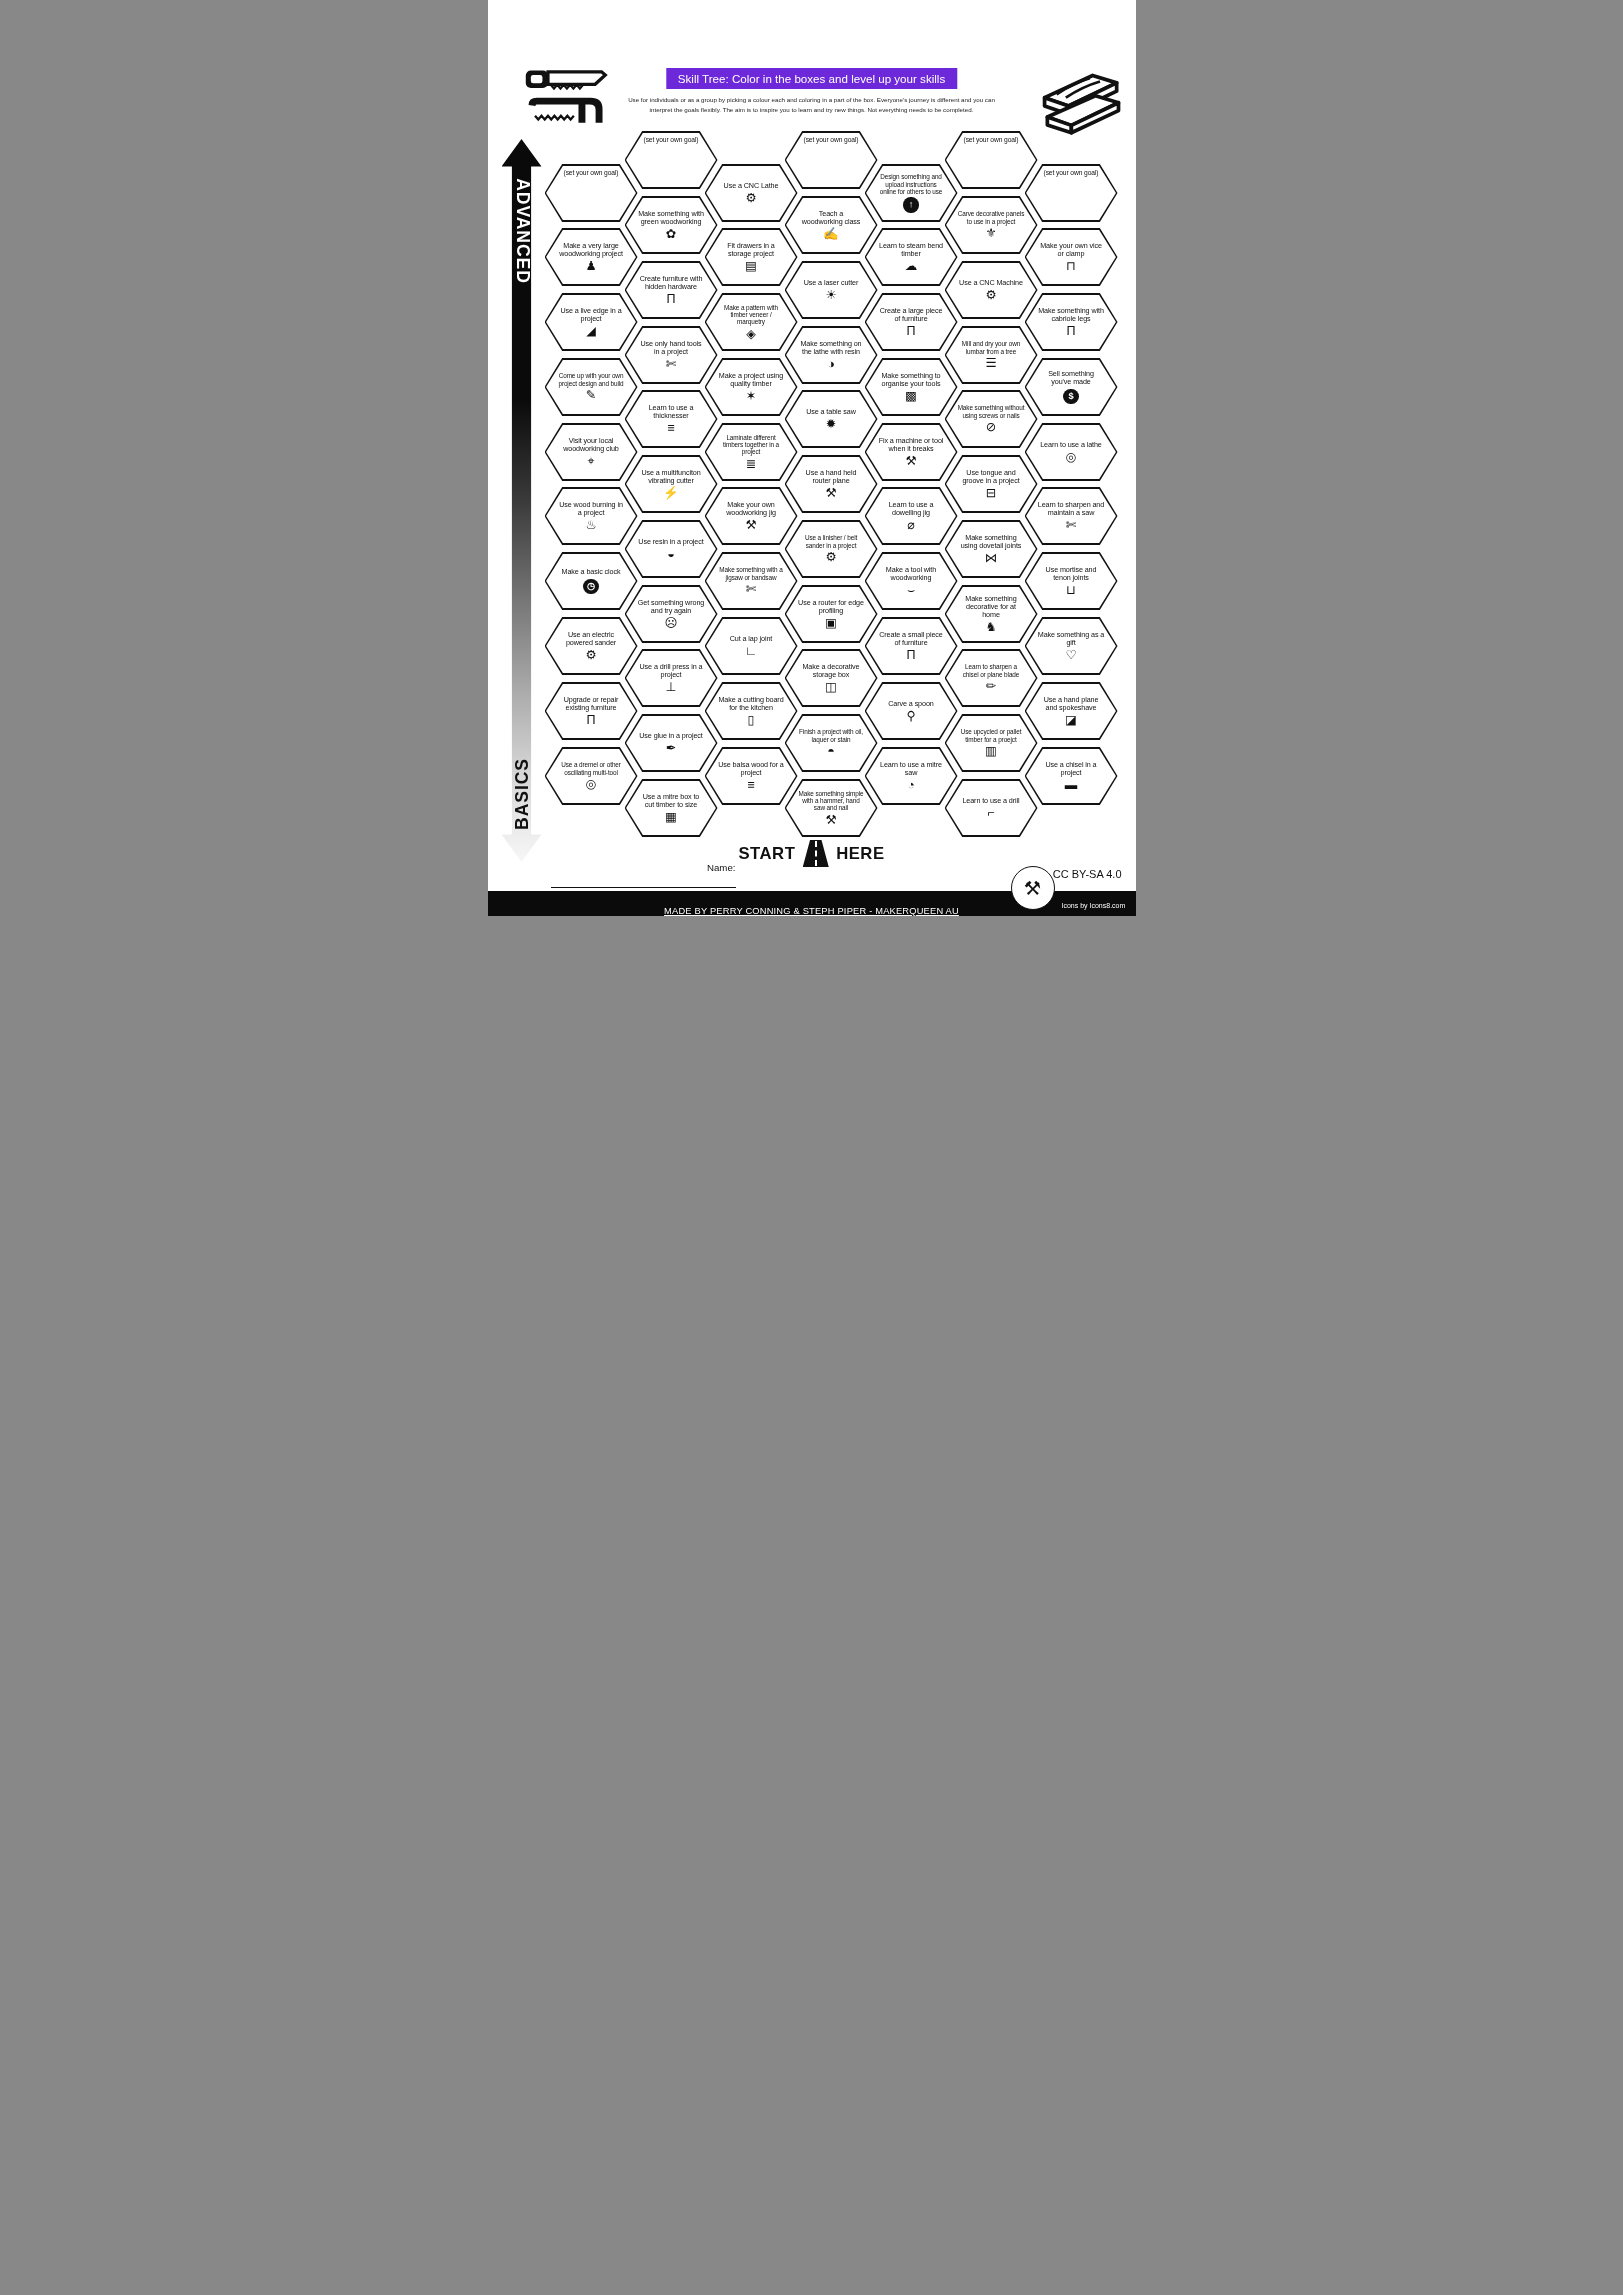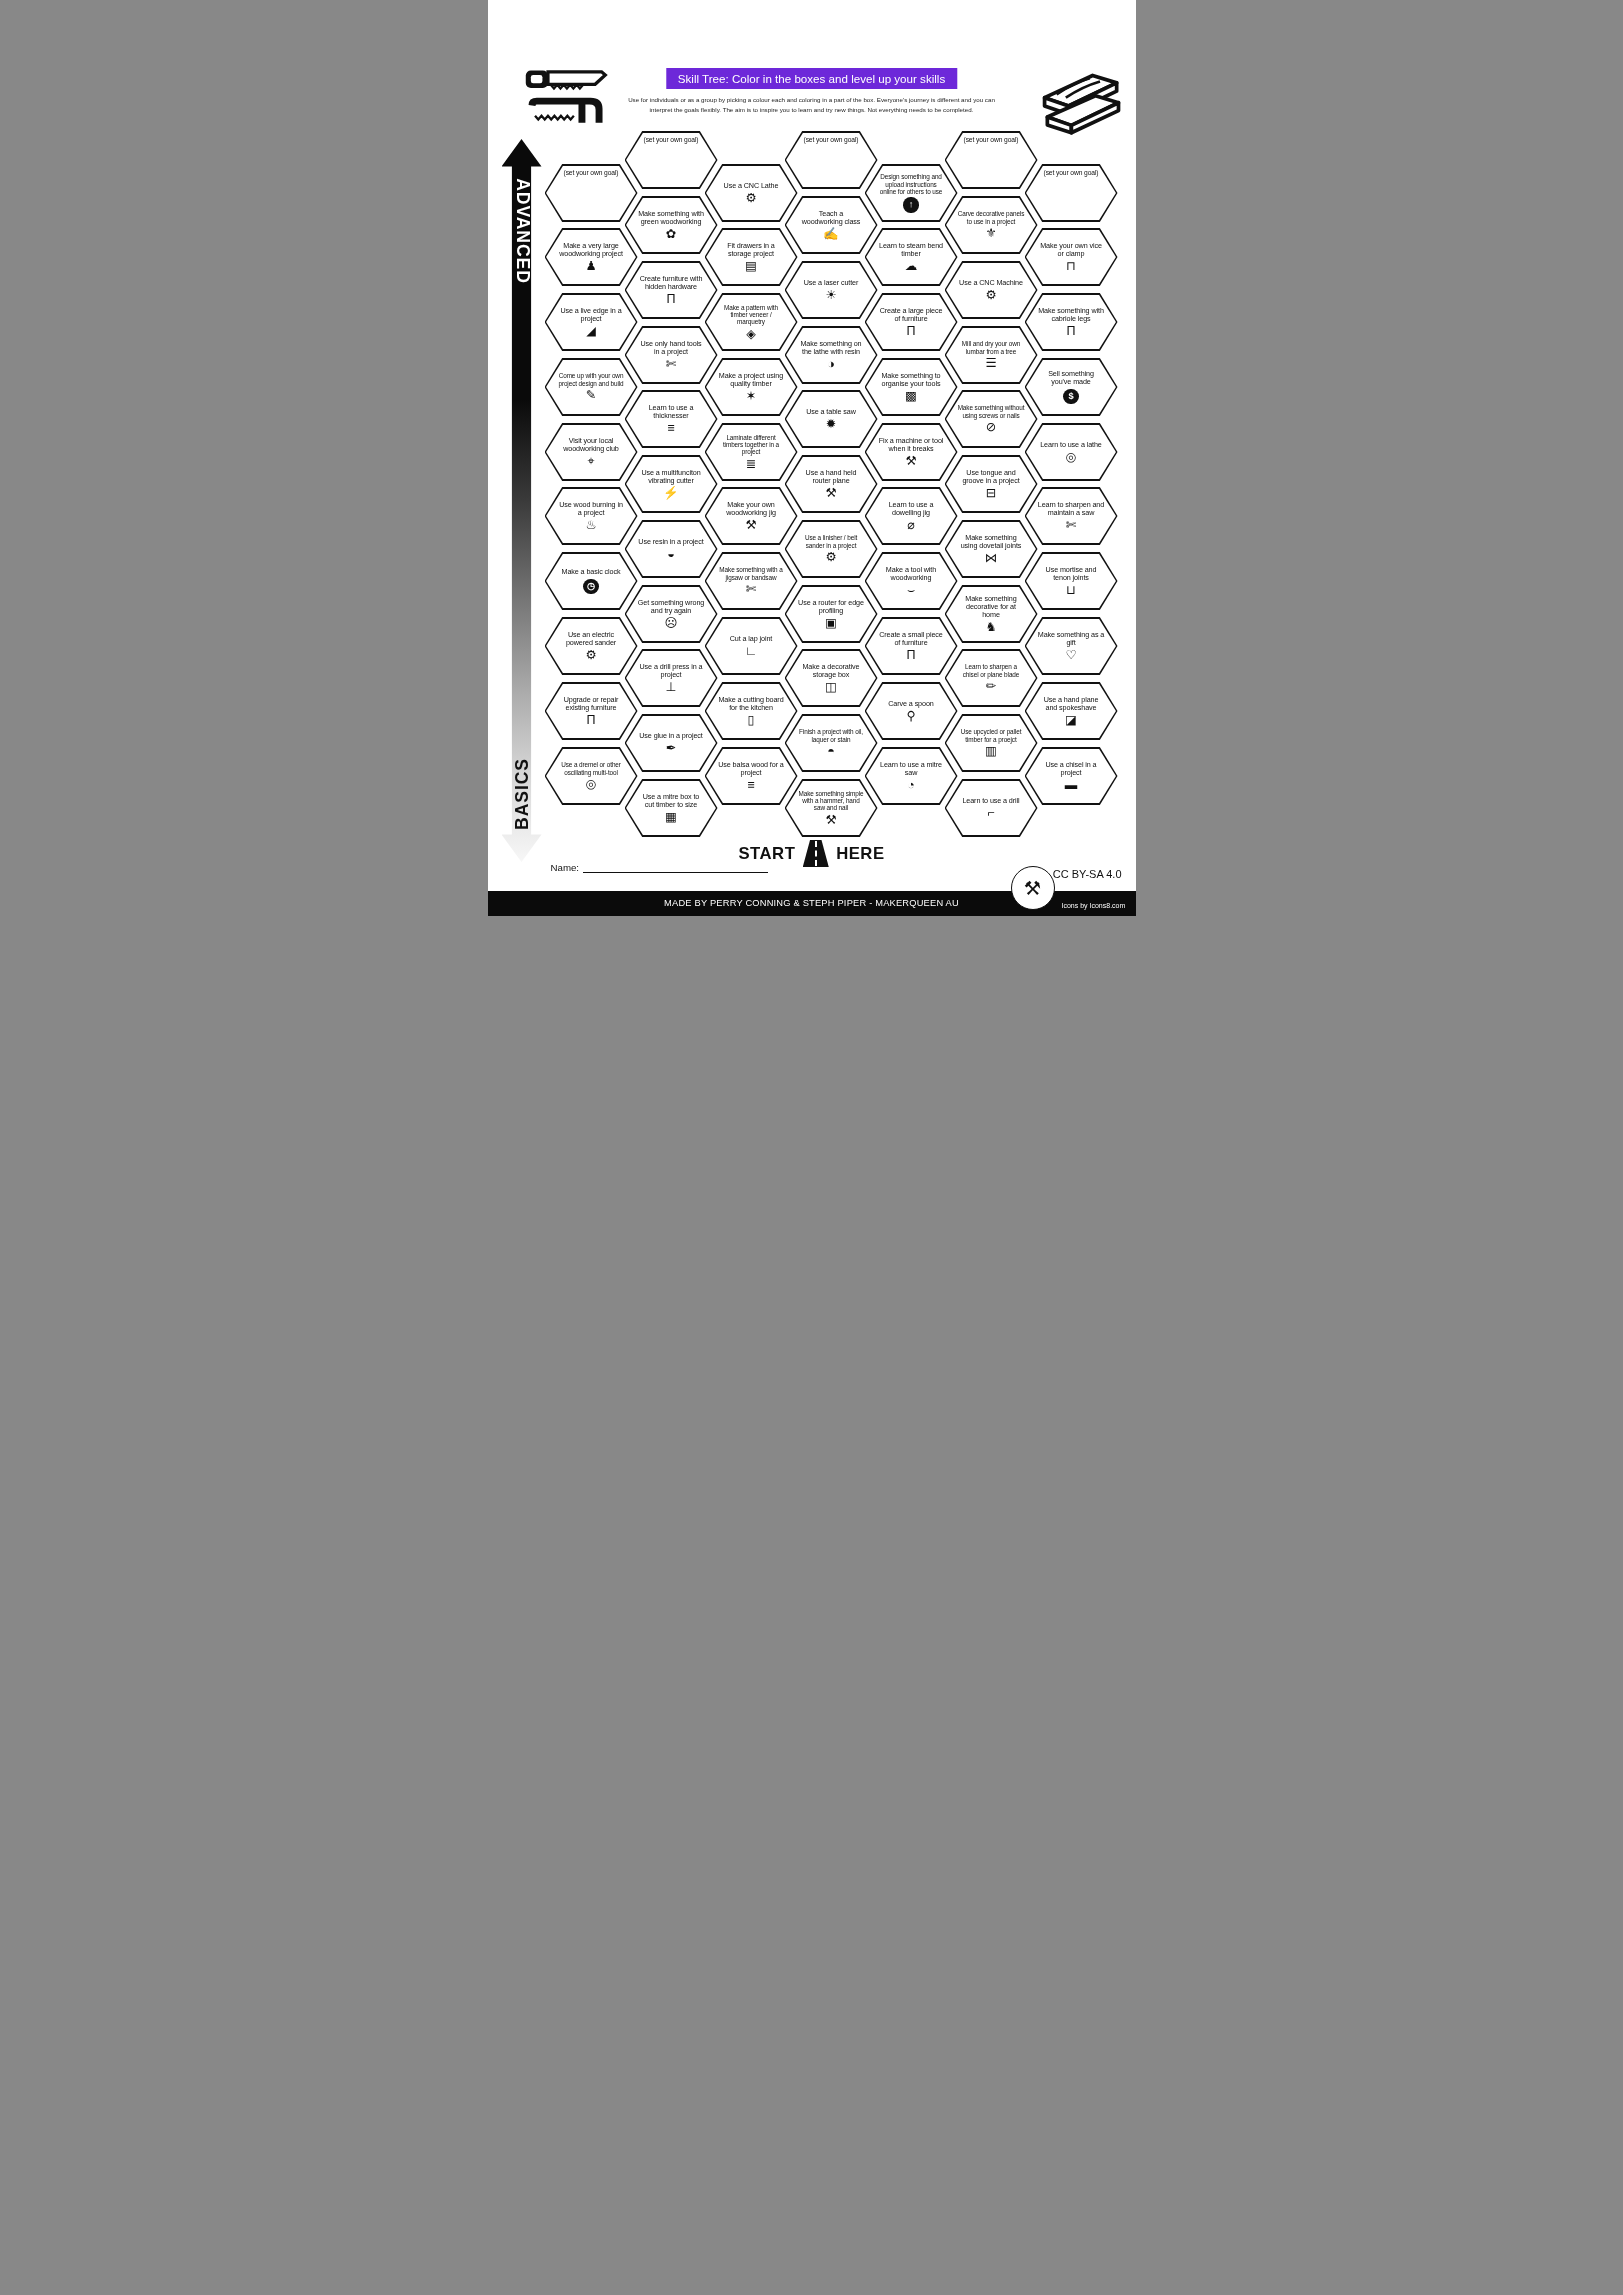--- a/index.html
+++ b/index.html
@@ -56,26 +56,26 @@
   .start-here{
     position:absolute; left:50%; top:840px; transform:translateX(-50%);
     display:flex; align-items:center; gap:7.4px;
   }
   .start-word{font-size:16.7px; font-weight:800; letter-spacing:0.5px;}
   .road{position:relative; width:26px; height:27px; background:#111;
         clip-path:polygon(28% 0%,72% 0%,100% 100%,0% 100%);}
   .road:after{content:""; position:absolute; left:50%; top:5%; bottom:5%;
         border-left:2.3px dashed #fff; transform:translateX(-50%);}
   
-  .name-row{position:absolute; left:63px; top:862px; display:flex; align-items:flex-end; gap:3.7px; font-size:9.7px;}
+  .name-row{position:absolute; left:63px; top:862px; display:flex; align-items:flex-end; gap:3.7px; font-size:9.7px;flex-direction:column;}
   .name-line{width:185px; height:10.2px; border-bottom:1.2px solid #111;}
   .license{position:absolute; right:14px; top:868px; font-size:11px;}
   .footer-bar{
     position:absolute; left:0; right:0; bottom:0; height:25.4px; background:#0b0b0b;
-    display:flex; align-items:center; justify-content:center; color:#fff;
+    display:flex; align-items:flex-end; justify-content:center; color:#fff;text-decoration:underline;
   }
   .footer-credit{font-size:9.3px; letter-spacing:0.2px; font-weight:500;}
   .icons-credit{position:absolute; right:10.2px; bottom:7.4px; color:#fff; font-size:7px; z-index:3;}
   .logo{
     position:absolute; left:523px; top:866px; width:42px; height:42px; border-radius:50%;
     background:#fff; border:1.4px solid #111; z-index:2;
     display:flex; align-items:center; justify-content:center; font-size:19.4px; color:#111;
   }
 </style>
 </head>

